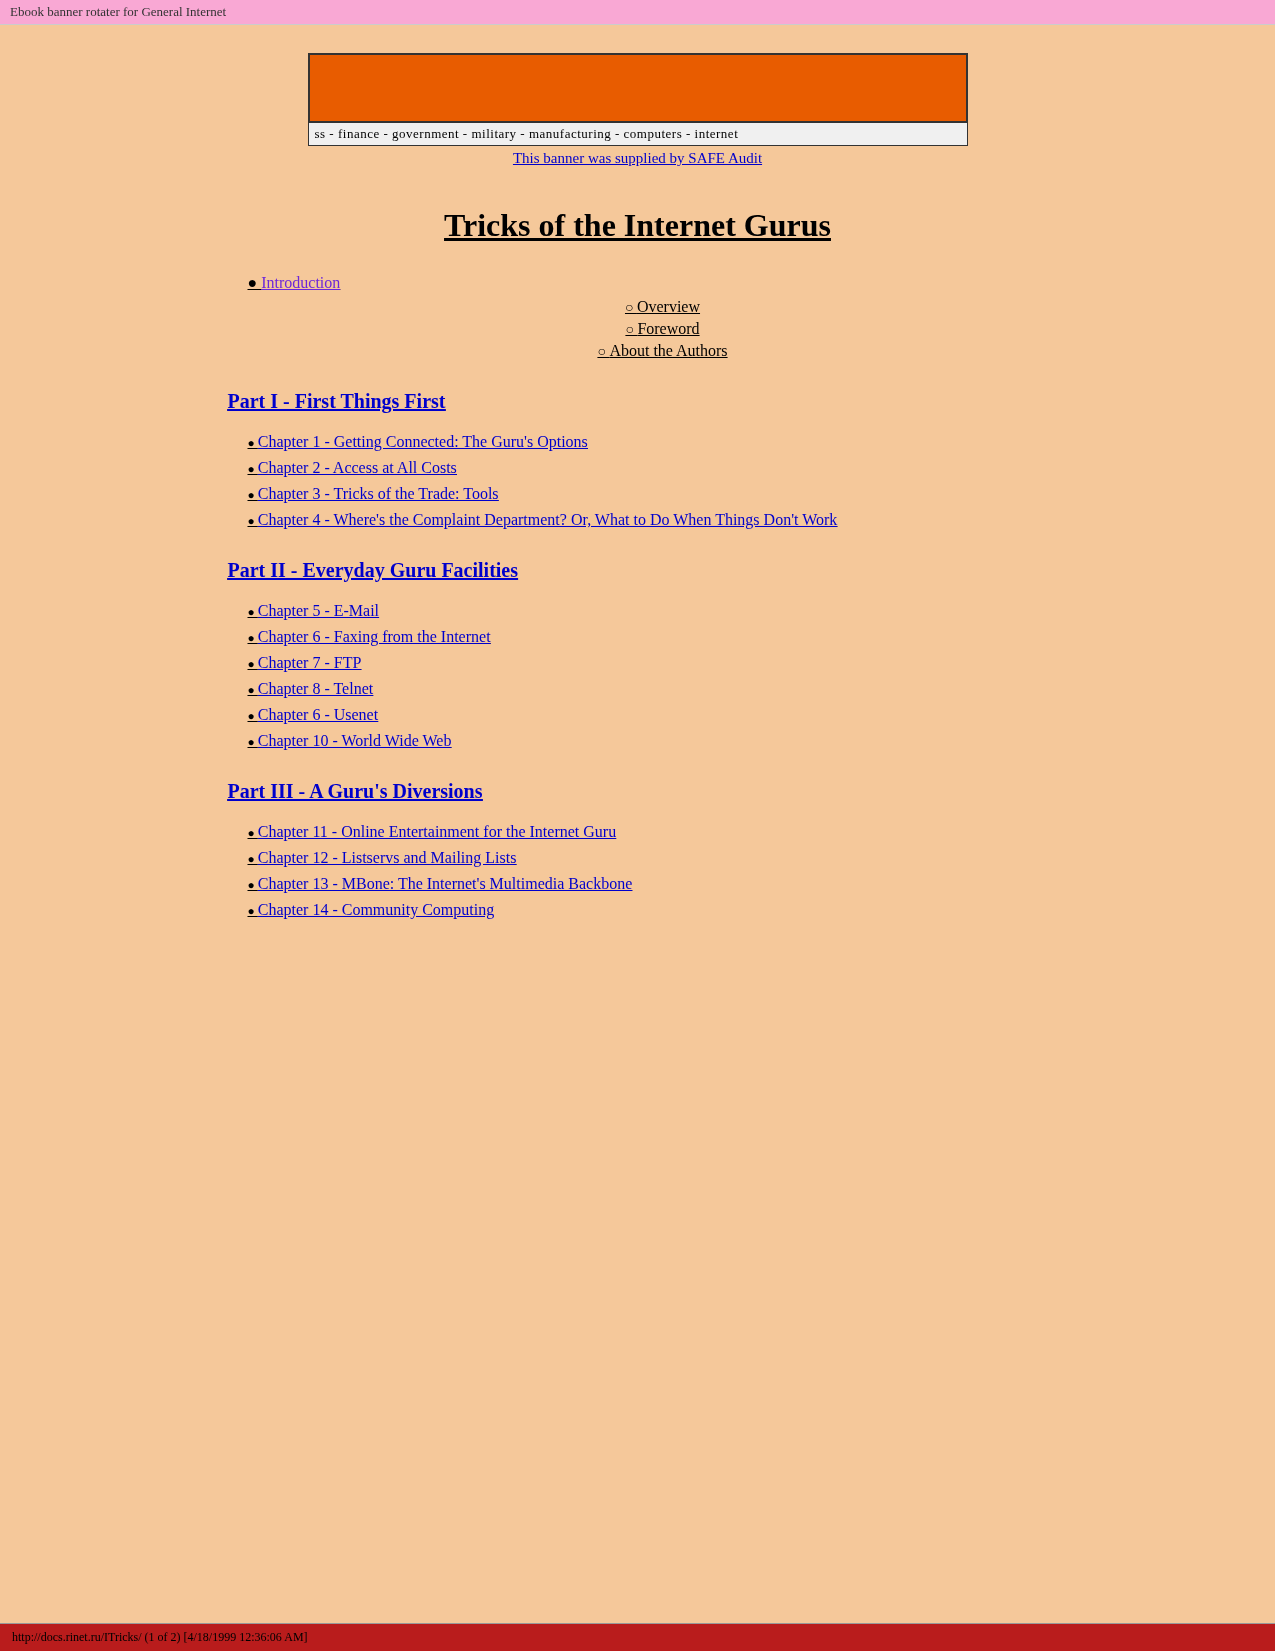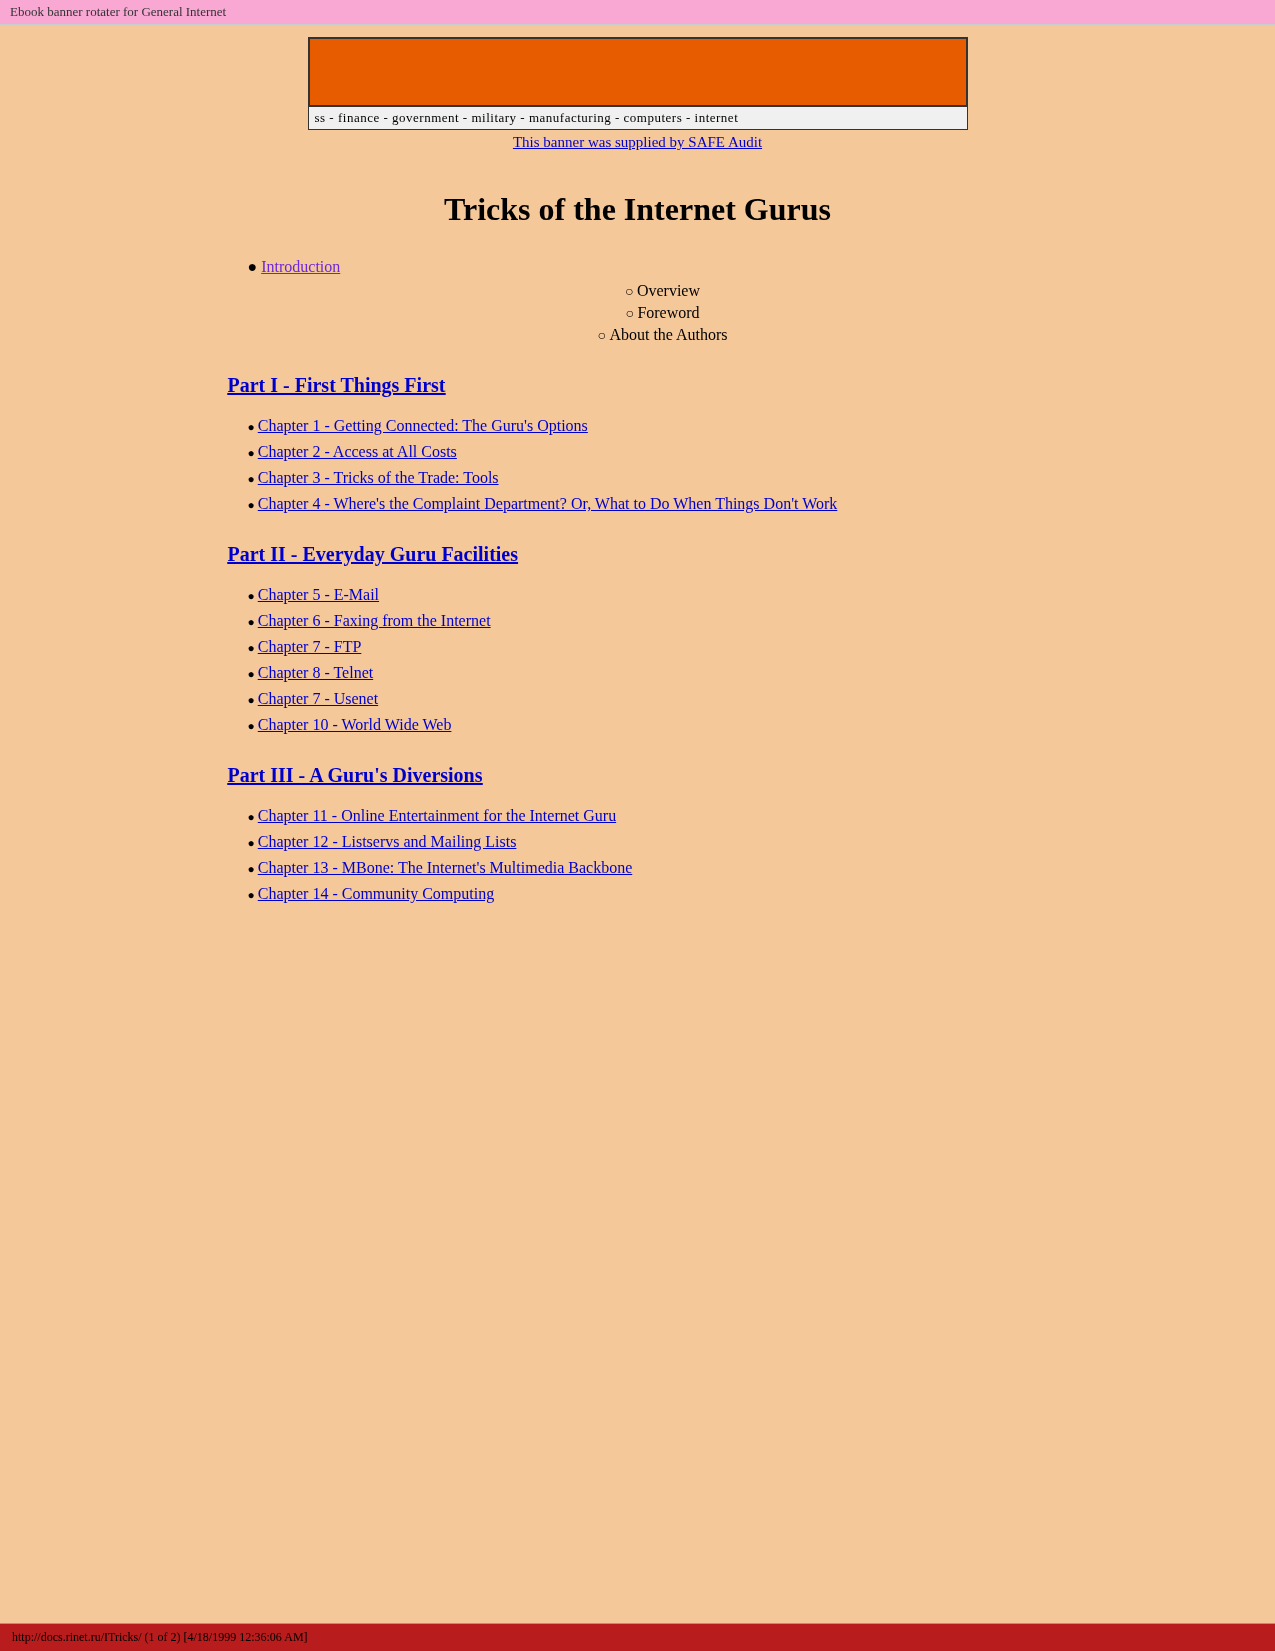--- a/index.html
+++ b/index.html
@@ -18,21 +18,21 @@
       border-bottom: 1px solid #ccc;
       padding: 4px 10px;
       font-size: 13px;
       color: #333;
     }
 
     #banner-area {
       display: flex;
       flex-direction: column;
       align-items: center;
-      margin: 12px auto 0;
+      margin: 28px auto 0;
       width: 700px;
     }
 
     #banner-image {
       width: 660px;
       height: 70px;
       background-color: #e85c00;
       border: 2px solid #333;
       display: flex;
       align-items: flex-end;
@@ -54,20 +54,21 @@
     #banner-credit {
       font-size: 15px;
       color: #0000cc;
       margin-top: 4px;
     }
 
     #main-content {
       max-width: 900px;
       margin: 0 auto;
       padding: 20px 40px 100px 40px;
+      text-decoration: underline;
     }
 
     h1.page-title {
       text-align: center;
       font-size: 32px;
       font-weight: bold;
       color: #000;
       margin: 20px 0 30px;
     }
 
@@ -192,21 +193,21 @@
   </ul>
 
   <h2 class="part-heading">
     <a href="#">Part II - Everyday Guru Facilities</a>
   </h2>
   <ul class="chapter-list">
     <li><a href="#">Chapter 5 - E-Mail</a></li>
     <li><a href="#">Chapter 6 - Faxing from the Internet</a></li>
     <li><a href="#">Chapter 7 - FTP</a></li>
     <li><a href="#">Chapter 8 - Telnet</a></li>
-    <li><a href="#">Chapter 7 - Usenet</a></li>
+    <li><a href="#">Chapter 6 - Usenet</a></li>
     <li><a href="#">Chapter 10 - World Wide Web</a></li>
   </ul>
 
   <h2 class="part-heading">
     <a href="#">Part III - A Guru's Diversions</a>
   </h2>
   <ul class="chapter-list">
     <li><a href="#">Chapter 11 - Online Entertainment for the Internet Guru</a></li>
     <li><a href="#">Chapter 12 - Listservs and Mailing Lists</a></li>
     <li><a href="#">Chapter 13 - MBone: The Internet's Multimedia Backbone</a></li>

